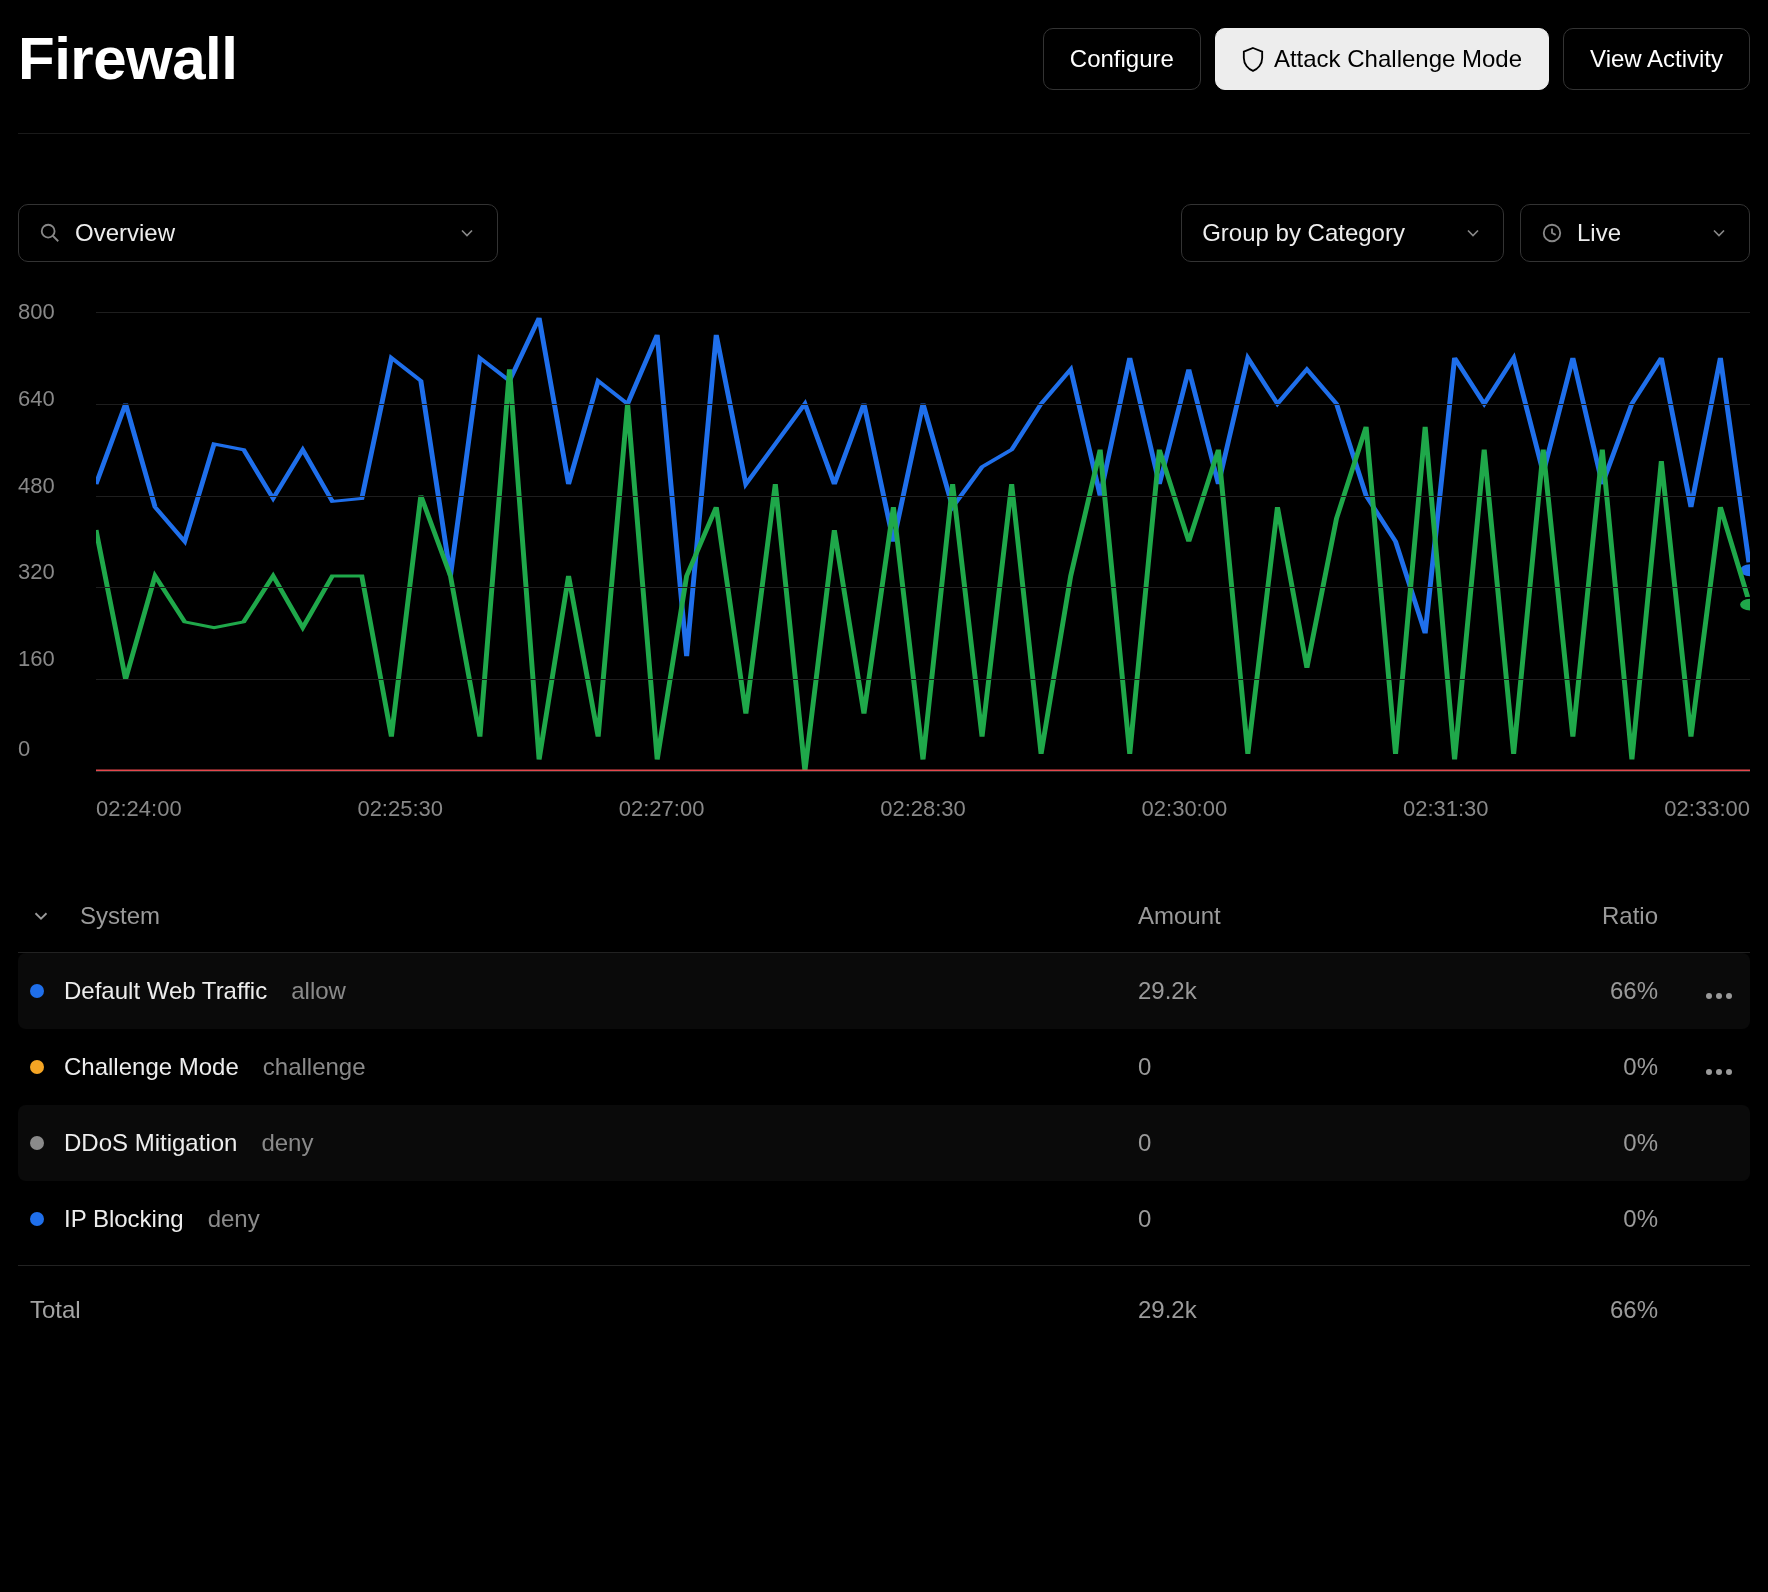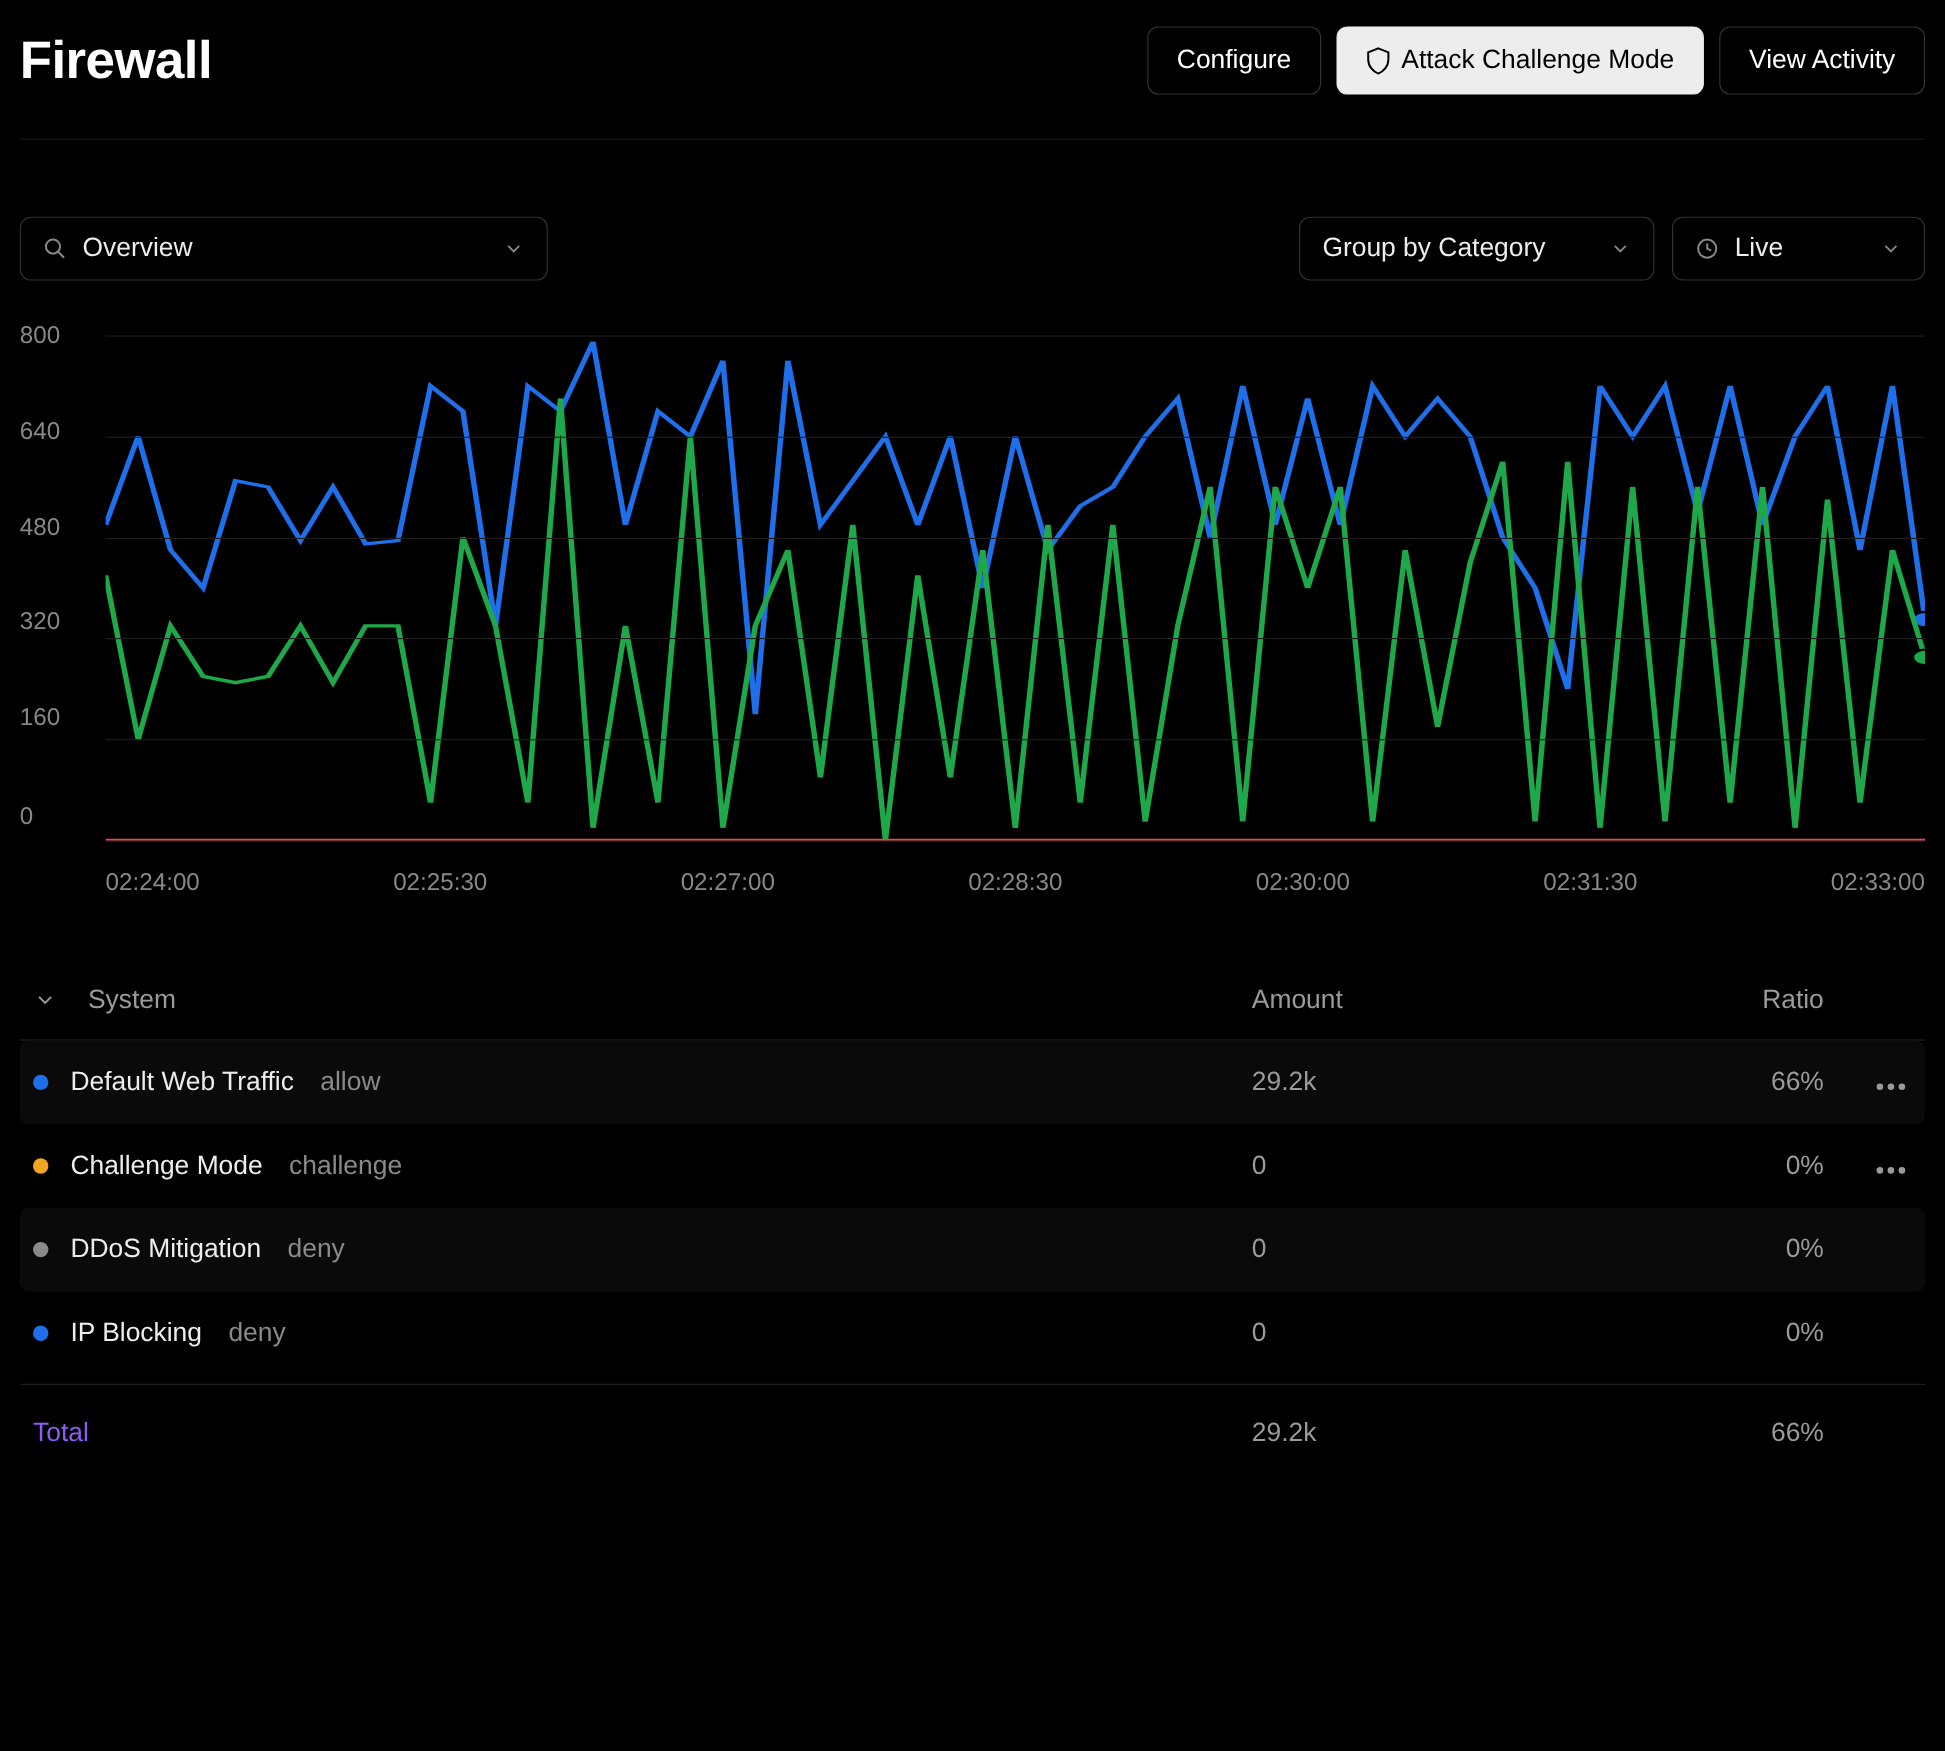--- a/index.html
+++ b/index.html
@@ -13,21 +13,21 @@
 }
 .page { padding: 24px 18px; }
 .header {
   display: flex;
   justify-content: space-between;
   align-items: center;
   padding-bottom: 40px;
   border-bottom: 1px solid #1a1a1a;
 }
 .title {
-  font-size: 48px;
+  font-size: 60px;
   font-weight: 600;
   letter-spacing: -0.5px;
 }
 .header-actions { display: flex; gap: 14px; }
 .btn {
   padding: 16px 26px;
   border-radius: 10px;
   font-size: 24px;
   font-weight: 500;
   cursor: pointer;
@@ -137,21 +137,21 @@
 .more-dots span { width: 6px; height: 6px; background: #9a9a9a; border-radius: 50%; }
 .total-row {
   display: flex;
   align-items: center;
   padding: 30px 12px 8px 12px;
   font-size: 24px;
   border-top: 1px solid #222;
   margin-top: 8px;
   color: #9a9a9a;
 }
-.total-row .cell-name { color: #8b5cf6; }
+.total-row .cell-name { color: #a3a3a3; }
 </style>
 </head>
 <body>
 
 <div class="page">
 
   <div class="header">
     <h1 class="title">Firewall</h1>
     <div class="header-actions">
       <button class="btn">

